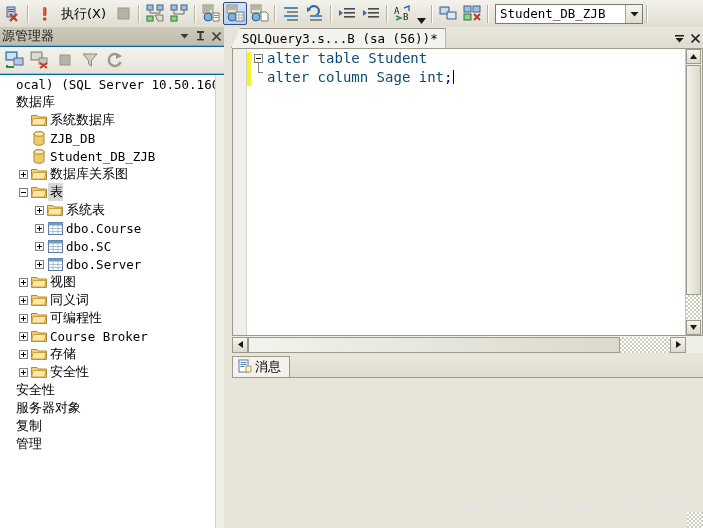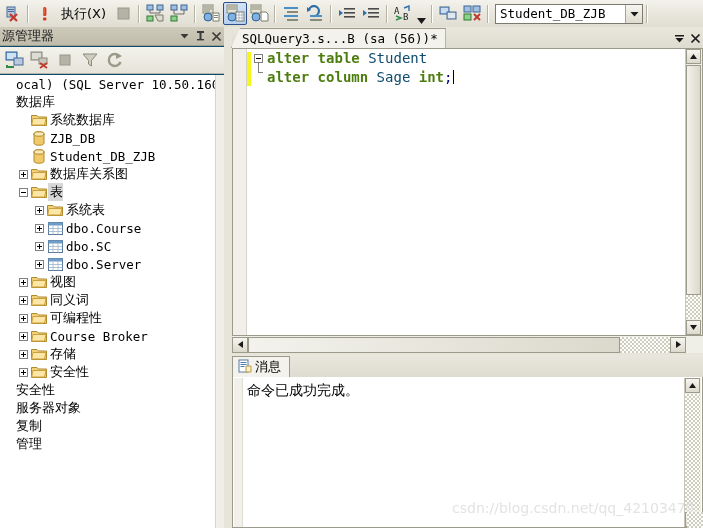--- a/index.html
+++ b/index.html
@@ -50,21 +50,21 @@
   .dbcombo .arrow{
     width:16px;height:18px;
     background:linear-gradient(to bottom,#f6f5ef,#dedcd0);
     border-left:1px solid #a6a494;
     display:flex;align-items:center;justify-content:center;
   }
 
   
   .leftpanel{
     position:absolute;left:0;top:27px;width:224px;height:501px;
-    background:#0c4a6e;
+    background:#0369a1;
   }
   .lp-title{
     position:absolute;left:0;top:0;width:224px;height:19px;
     background:linear-gradient(to bottom,#cdcabb,#bfbcab);
     border-bottom:1px solid #a09e8e;
     display:flex;align-items:center;box-sizing:border-box;
   }
   .lp-title .t{
     flex:1;font-size:13px;padding-left:2px;color:#1a1a1a;white-space:nowrap;overflow:hidden;
   }
@@ -149,21 +149,21 @@
     position:absolute;left:6px;top:14px;width:1px;height:10px;background:#808080;
   }
   .out-corner:after{content:"";position:absolute;left:0px;top:9px;width:5px;height:1px;background:#808080;}
   .codearea{
     position:absolute;left:33px;top:0;width:420px;height:286px;
     font-family:"DejaVu Sans Mono","Liberation Mono",monospace;
     font-size:14px;line-height:19px;
     white-space:pre;
   }
   .codeline{height:19px;padding-left:1px;}
-  .kw{color:#4d7c0f;font-weight:bold;}
+  .kw{color:#0c4a6e;}
   .ident{color:#0c4a6e;}
   .punct{color:#000080;}
   .caret{display:inline-block;width:1px;height:14px;background:#000;vertical-align:-2px;}
 
   .ed-vsb{
     position:absolute;right:0;top:0;width:16px;height:286px;
     background:#efeee7;border-left:1px solid #c9c7ba;
   }
   .sb-arrow{
     width:15px;height:15px;
@@ -747,35 +747,18 @@
               <rect x="1" y="1" width="9" height="12" fill="#fff" stroke="#5a7a9a"></rect>
               <rect x="2.5" y="3" width="6" height="1" fill="#4a80b4"></rect>
               <rect x="2.5" y="5" width="6" height="1" fill="#4a80b4"></rect>
               <rect x="2.5" y="7" width="4" height="1" fill="#4a80b4"></rect>
               <path d="M8 7 L13 7 L13 13 L8 13 Z" fill="#fdf0c8" stroke="#b89a4a"></path>
             </svg>
           </span>
           <span>消息</span>
         </div>
       </div>
-      <div class="res-body">
-        <div class="res-leftbar"></div>
-        <div class="res-text">命令已成功完成。</div>
-        <div class="res-vsb">
-          <div class="sb-arrow" style="position:absolute;left:0;top:0;">
-            <svg width="7" height="5" viewBox="0 0 7 5">
-                <path d="M3.5 0 L7 5 L0 5 Z" fill="#1a1a1a"></path>
-              </svg>
-          </div>
-          <div class="hgrip" style="position:absolute;left:0;top:16px;width:15px;height:117px;"></div>
-          <div class="sb-arrow" style="position:absolute;left:0;bottom:0;">
-            <svg width="7" height="5" viewBox="0 0 7 5">
-                <path d="M0 0 L7 0 L3.5 5 Z" fill="#1a1a1a"></path>
-              </svg>
-          </div>
-        </div>
-      </div>
     </div>
   </div>
 
   <div class="watermark">csdn://blog.csdn.net/qq_42103479</div>
   <div class="corner-grip"></div>
 </div>
 
 </body></html>

